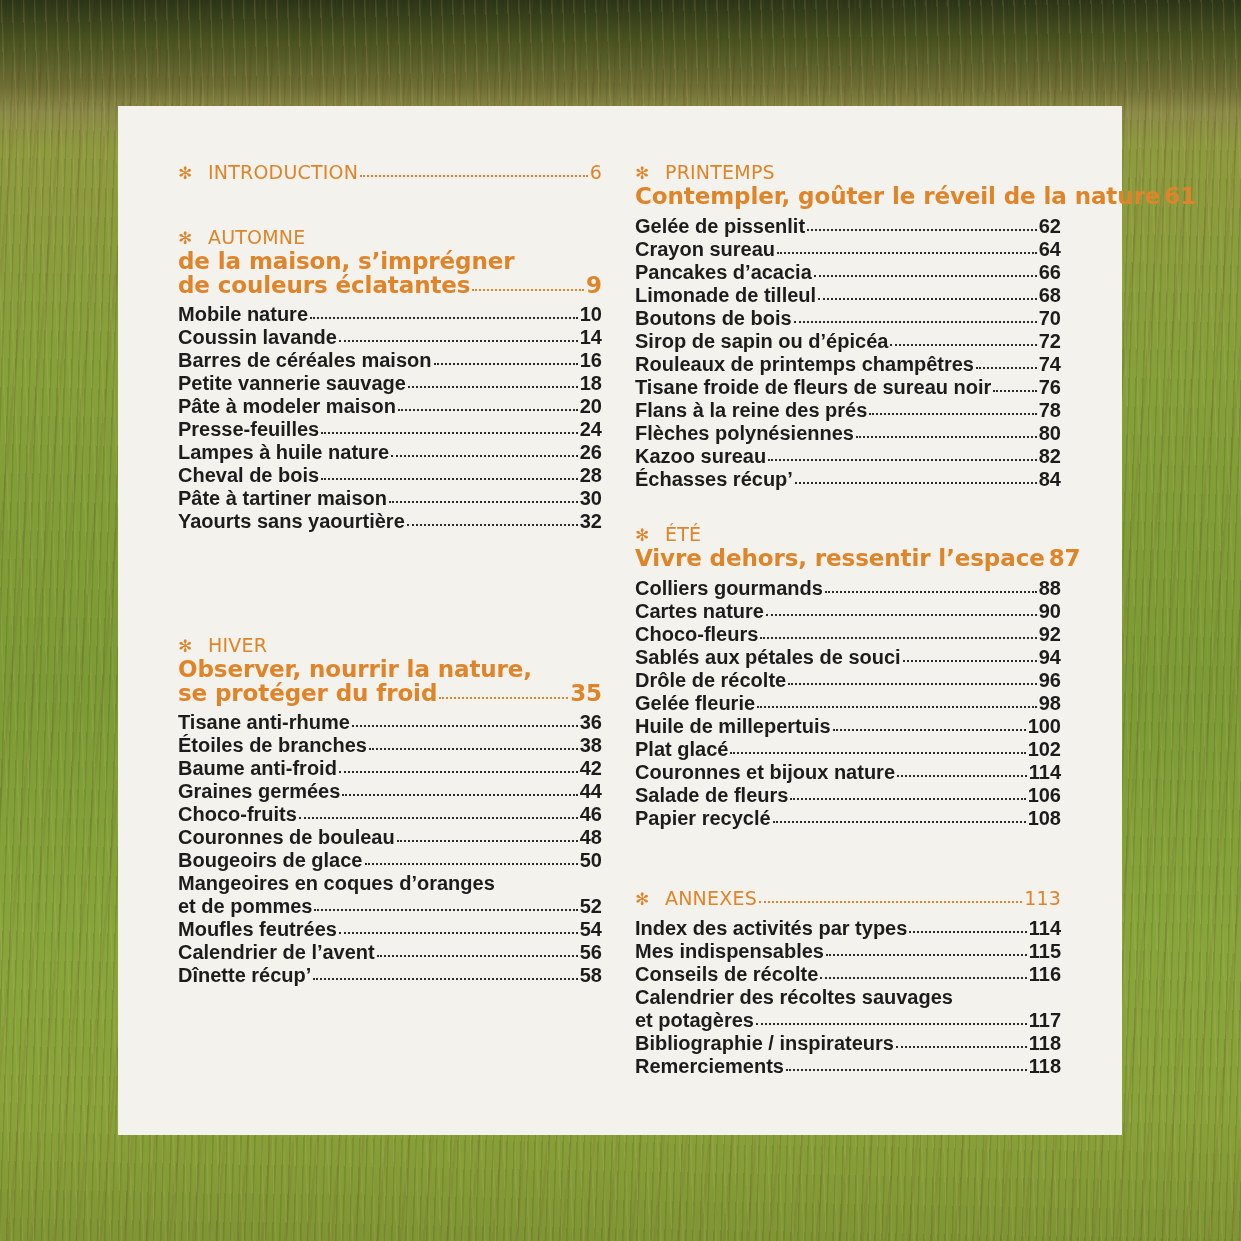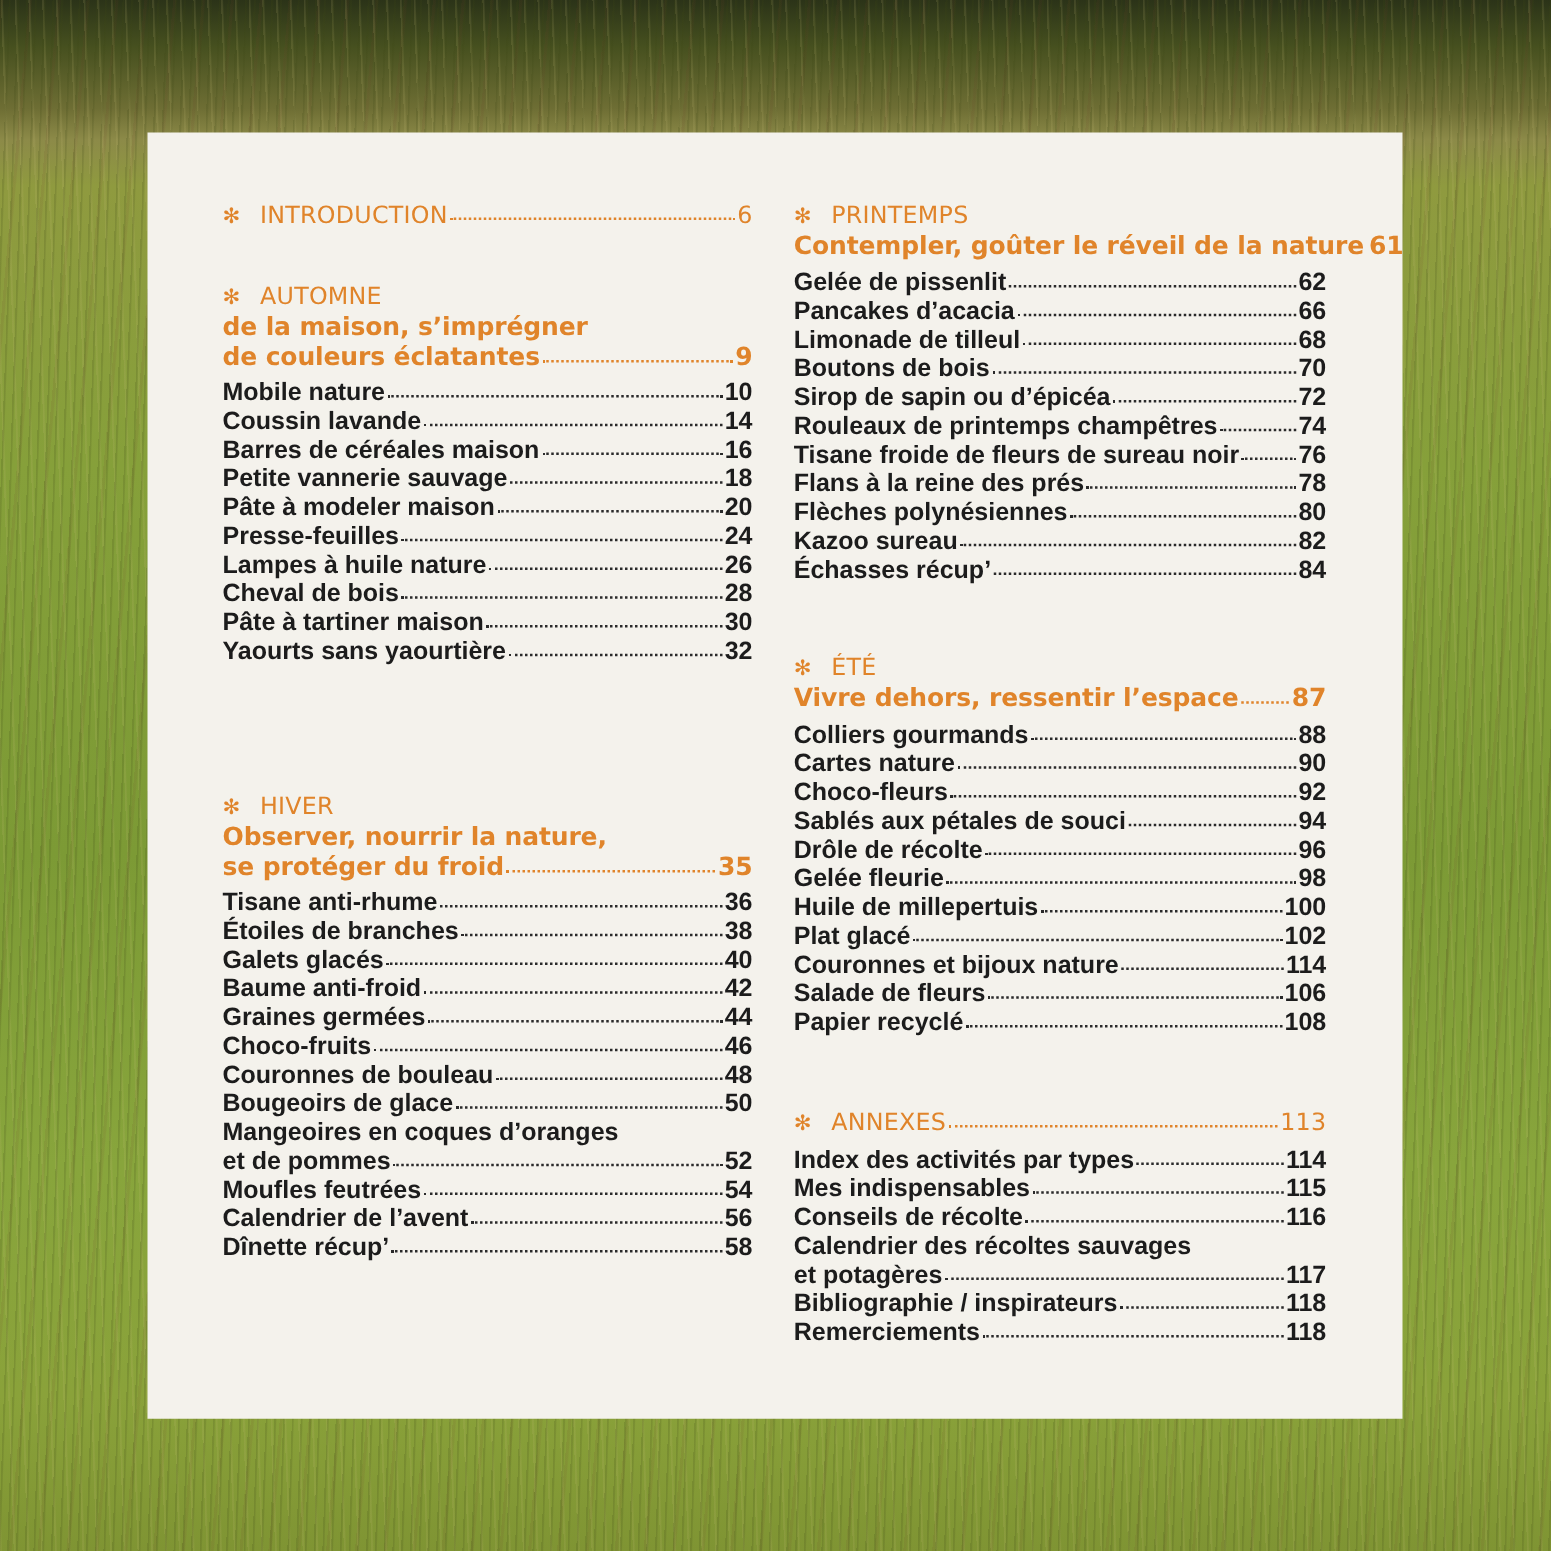--- a/index.html
+++ b/index.html
@@ -28,21 +28,21 @@
     font-family: "DejaVu Sans", sans-serif;
     color: #e0842a; font-size: 19px; line-height: 23px; letter-spacing: 0.2px;
     display: flex; align-items: baseline; white-space: nowrap;
   }
   .ast {
     font-family: "DejaVu Sans", sans-serif; color: #e0842a; font-size: 17px;
     width: 30px; display: inline-block; font-weight: bold;
   }
   .subtitle {
     font-family: "DejaVu Sans", sans-serif; color: #e0842a;
-    font-size: 20px; line-height: 23.5px; font-weight: bold; letter-spacing: -0.1px;
+    font-size: 23px; line-height: 23.5px; font-weight: bold; letter-spacing: -0.1px;
   }
   .row {
     font-family: "Liberation Sans", sans-serif; font-weight: bold;
     color: #1c1c1c; font-size: 20px; line-height: 23px;
     display: flex; align-items: baseline; white-space: nowrap;
   }
   .leader {
     flex: 1; overflow: hidden; margin: 0 2px;
     border-bottom: 2px dotted #2a2a2a; height: 0; align-self: baseline;
     position: relative; top: -2px;
@@ -156,25 +156,20 @@
       <div>
         <div class="row">
             <span>Tisane anti-rhume</span>
             <span class="leader"></span>
             <span class="pg">36</span>
           </div>
         <div class="row">
             <span>Étoiles de branches</span>
             <span class="leader"></span>
             <span class="pg">38</span>
-          </div>
-        <div class="row">
-            <span>Galets glacés</span>
-            <span class="leader"></span>
-            <span class="pg">40</span>
           </div>
         <div class="row">
             <span>Baume anti-froid</span>
             <span class="leader"></span>
             <span class="pg">42</span>
           </div>
         <div class="row">
             <span>Graines germées</span>
             <span class="leader"></span>
             <span class="pg">44</span>
@@ -238,20 +233,25 @@
         </div>
       </div>
       <div class="gap"></div>
       <div>
         <div class="row">
             <span>Gelée de pissenlit</span>
             <span class="leader"></span>
             <span class="pg">62</span>
           </div>
         <div class="row">
+            <span>Crayon sureau</span>
+            <span class="leader"></span>
+            <span class="pg">64</span>
+          </div>
+        <div class="row">
             <span>Pancakes d’acacia</span>
             <span class="leader"></span>
             <span class="pg">66</span>
           </div>
         <div class="row">
             <span>Limonade de tilleul</span>
             <span class="leader"></span>
             <span class="pg">68</span>
           </div>
         <div class="row">

